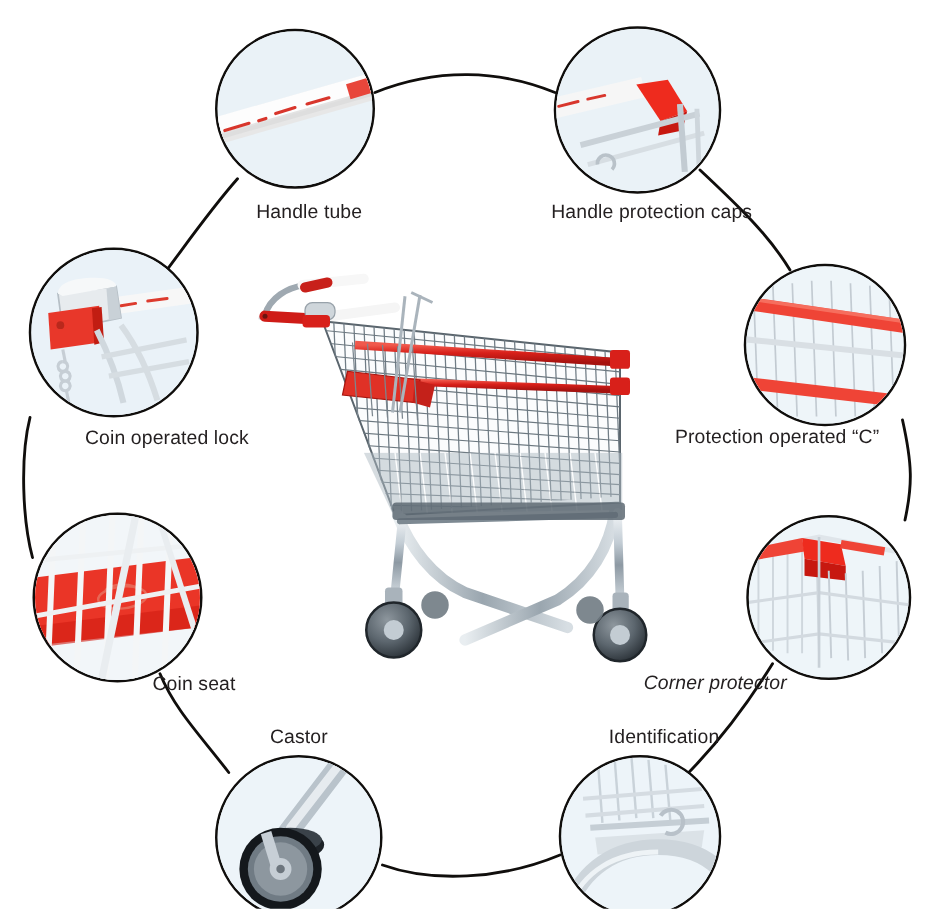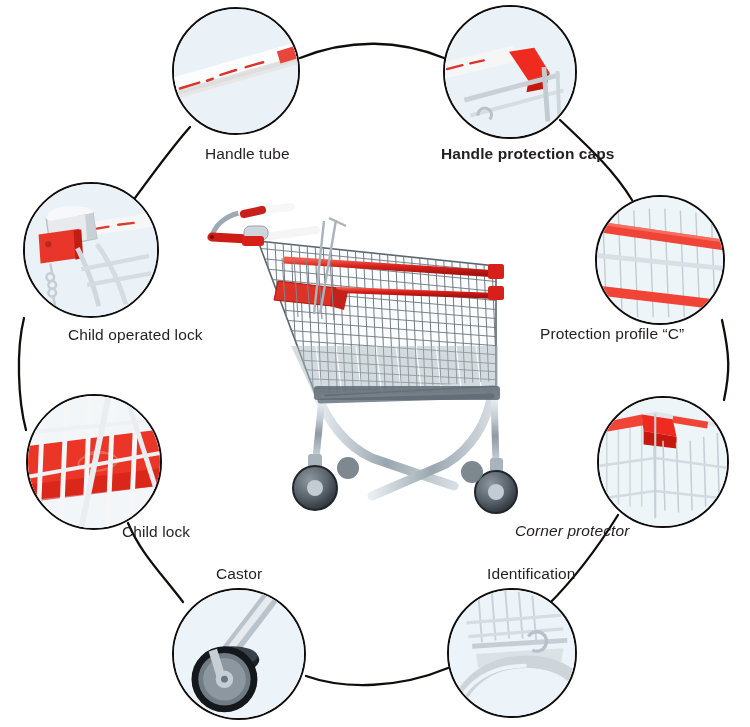--- a/index.html
+++ b/index.html
@@ -5,21 +5,21 @@
 <style>
   html,body{margin:0;padding:0;}
   body{
     width:750px;height:727px;
     background:#ffffff;
     font-family:"Liberation Sans", sans-serif;
     position:relative;
     overflow:hidden;
     color:#231f20;
   }
-  #stage{position:absolute;left:0;top:0;width:750px;height:510px;}
+  #stage{position:absolute;left:0;top:16px;width:750px;height:510px;}
   #ring{position:absolute;left:0;top:0;width:750px;height:727px;pointer-events:none;}
 
   .callout{position:absolute;border-radius:50%;overflow:hidden;
     border:2.5px solid #100e0c;background:#eef4f8;box-sizing:border-box;}
   .callout .photo{position:absolute;left:0;top:0;width:100%;height:100%;}
 
   .label{position:absolute;font-size:15.5px;line-height:1.1;white-space:nowrap;
     color:#231f20;letter-spacing:.1px;}
 
   
@@ -254,42 +254,42 @@
       </g>
       <path d="M66,46 L92,42 L108,68 L86,76 Z" fill="#ee2b1e"></path>
       <path d="M86,76 L108,68 L104,84 L84,88 Z" fill="#c71810"></path>
       <path d="M20,96 L118,70" stroke="#c9d1d7" stroke-width="5" fill="none"></path>
       <path d="M26,112 L122,86" stroke="#d7dee3" stroke-width="4" fill="none"></path>
       <path d="M102,62 L106,118" stroke="#c2cbd2" stroke-width="5" fill="none"></path>
       <path d="M116,66 L118,122" stroke="#ced6dc" stroke-width="4" fill="none"></path>
       <path d="M34,112 a7,7 0 1,1 12,4" stroke="#b9c2c9" stroke-width="3" fill="none"></path>
     </svg>
   </div>
-  <div class="label" style="left:441px;top:145px;font-weight:bold;">Handle protection caps</div>
+  <div class="label" style="left:441px;top:145px;">Handle protection caps</div>
 
   <div class="callout" style="left:595px;top:195px;width:130px;height:130px;">
     <svg class="photo" viewBox="0 0 130 130">
       <rect width="130" height="130" fill="#eef5f9"></rect>
       <g stroke="#c3cbd2" stroke-width="1.4" fill="none">
         <path d="M6,20 L10,124"></path>
           <path d="M22,16 L26,124"></path>
           <path d="M38,14 L42,124"></path>
         <path d="M54,12 L58,124"></path>
           <path d="M70,12 L74,124"></path>
           <path d="M86,14 L90,124"></path>
         <path d="M102,16 L106,124"></path>
           <path d="M118,20 L122,124"></path>
       </g>
       <path d="M-4,60 L134,74" stroke="#d9dfe4" stroke-width="5" fill="none"></path>
       <path d="M-4,30 L134,50" stroke="#ef4436" stroke-width="11" fill="none"></path>
       <path d="M-4,96 L134,112" stroke="#ef4436" stroke-width="10" fill="none"></path>
       <path d="M-4,26 L134,46" stroke="#f9806f" stroke-width="3" fill="none" opacity=".7"></path>
     </svg>
   </div>
-  <div class="label" style="left:540px;top:325px;">Protection profile “C”</div>
+  <div class="label" style="left:540px;top:325px;">Protection operated “C”</div>
 
   <div class="callout" style="left:597px;top:396px;width:132px;height:132px;">
     <svg class="photo" viewBox="0 0 132 132">
       <rect width="132" height="132" fill="#eef5f9"></rect>
       <g stroke="#cfd7dd" stroke-width="1.6" fill="none">
         <path d="M8,30 L8,108"></path>
           <path d="M20,28 L20,110"></path>
           <path d="M32,26 L32,112"></path>
         <path d="M44,26 L44,112"></path>
           <path d="M56,30 L58,114"></path>
@@ -369,21 +369,21 @@
         <path d="M112,-4 L106,140"></path>
       </g>
       <g stroke="#eef1f3" stroke-width="4" fill="none" stroke-linecap="round">
         <path d="M-4,38 L140,24"></path>
         <path d="M-4,84 L140,58"></path>
       </g>
       <path d="M84,-4 L54,140" stroke="#e9edf0" stroke-width="6" fill="none"></path>
       <path d="M100,-4 L132,96" stroke="#e9edf0" stroke-width="5" fill="none"></path>
     </svg>
   </div>
-  <div class="label" style="left:122px;top:523px;">Child lock</div>
+  <div class="label" style="left:122px;top:523px;">Coin seat</div>
 
   <div class="callout" style="left:23px;top:182px;width:136px;height:136px;">
     <svg class="photo" viewBox="0 0 136 136">
       <rect width="136" height="136" fill="#eaf2f8"></rect>
       <path d="M54,48 L140,36" stroke="#f7f7f7" stroke-width="14" fill="none"></path>
       <g stroke="#dd3b2e" stroke-width="2.4" fill="none" stroke-linecap="round">
         <path d="M74,46 L86,44"></path>
           <path d="M96,42 L112,40"></path>
       </g>
       <path d="M22,36 L70,30 L74,56 L26,66 Z" fill="#e7ebee" stroke="#b6bfc6" stroke-width="1.4"></path>
@@ -398,15 +398,15 @@
         <path d="M28,100 a4,4 0 1,0 .1,0"></path>
         <path d="M28,108 a4,4 0 1,0 .1,0"></path>
         <path d="M29,116 L31,126"></path>
       </g>
       <path d="M54,66 C62,82 70,100 76,126" stroke="#d0d8de" stroke-width="5" fill="none"></path>
       <path d="M74,62 C86,78 96,98 104,124" stroke="#d6dde2" stroke-width="5" fill="none"></path>
       <path d="M58,88 L128,74" stroke="#d6dde2" stroke-width="4.4" fill="none"></path>
       <path d="M64,104 L130,92" stroke="#d6dde2" stroke-width="4.4" fill="none"></path>
     </svg>
   </div>
-  <div class="label" style="left:68px;top:326px;">Child operated lock</div>
+  <div class="label" style="left:68px;top:326px;">Coin operated lock</div>
 
 </div>
 
 </body></html>

